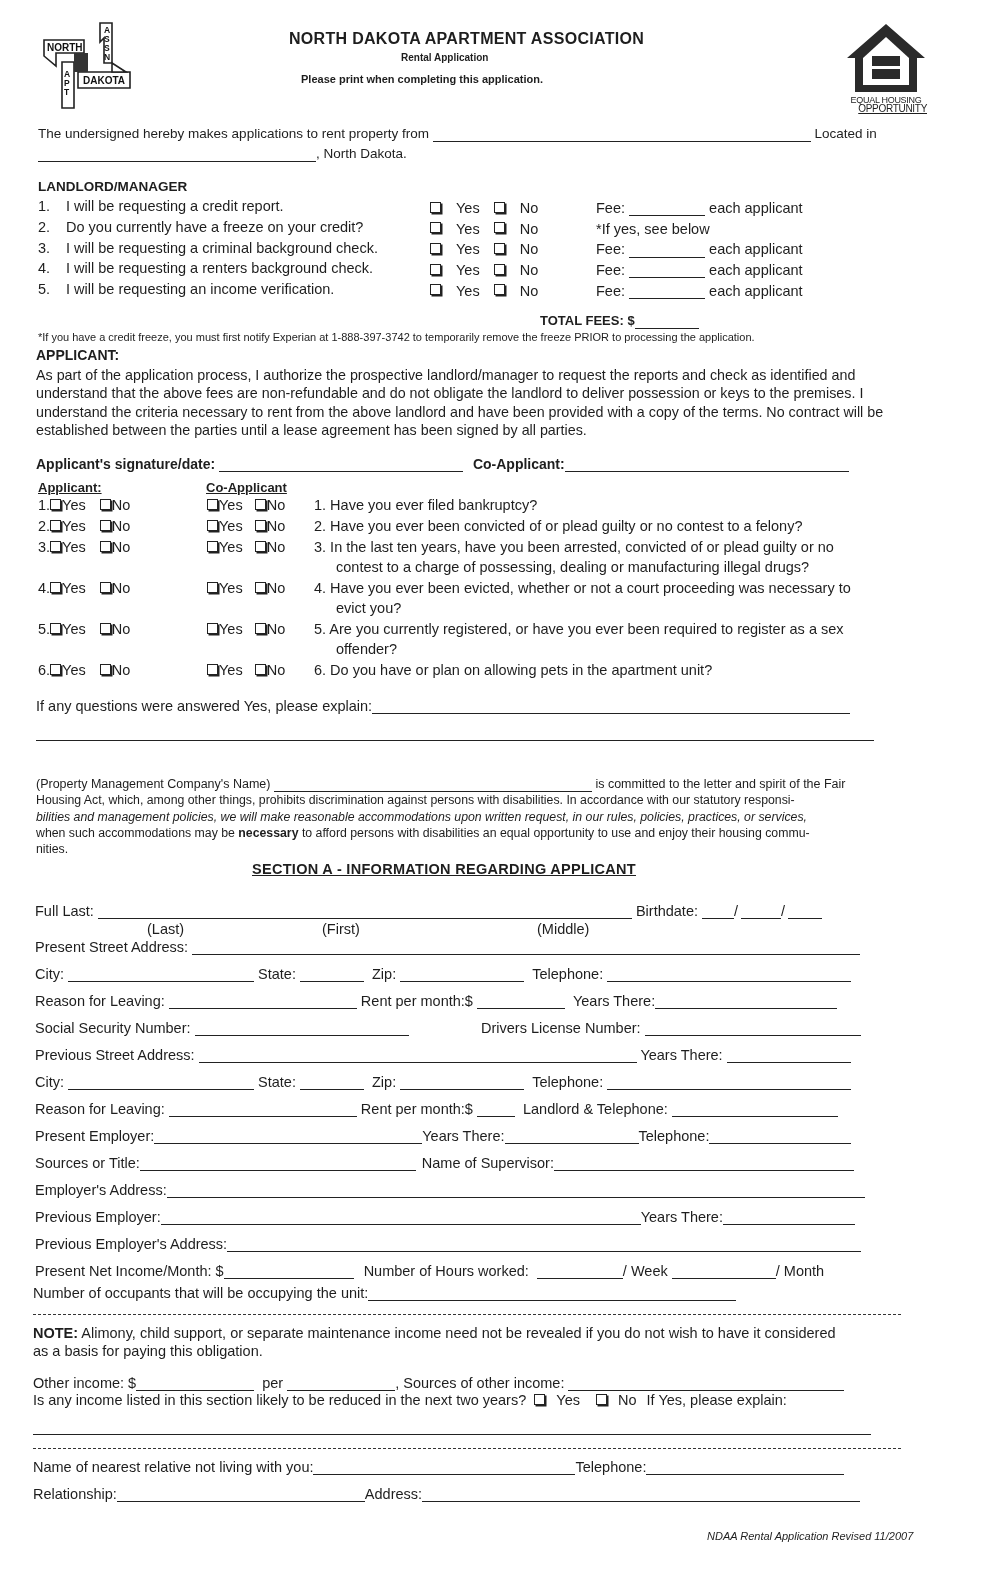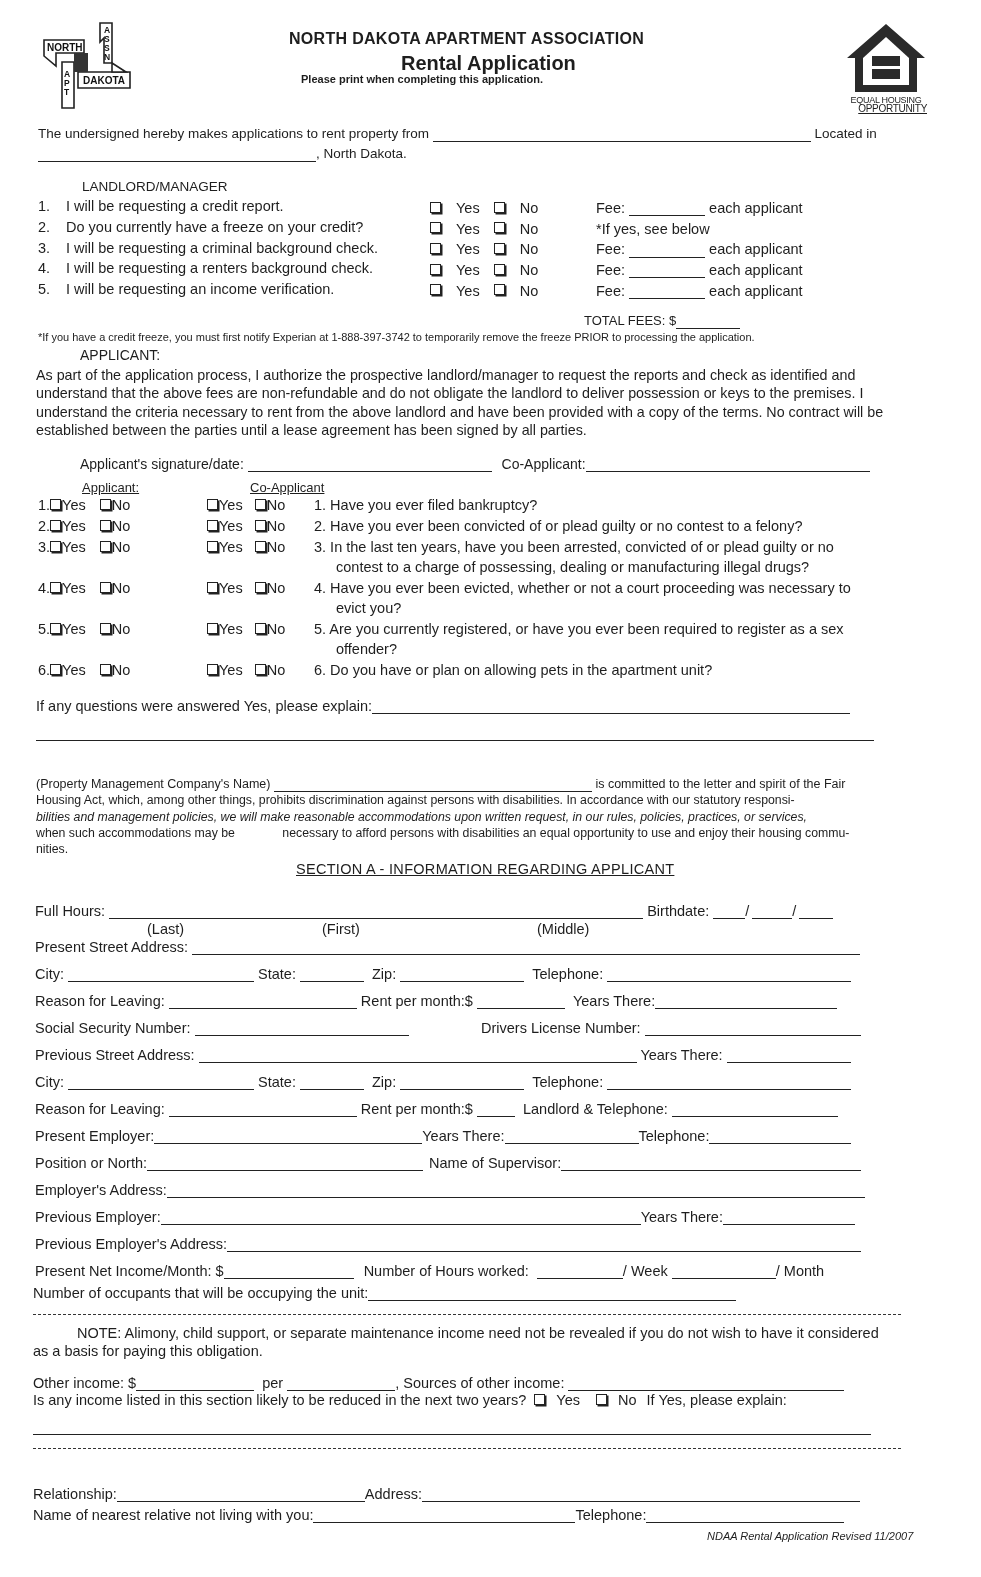--- a/index.html
+++ b/index.html
@@ -1,24 +1,24 @@
 <!DOCTYPE html>
 <html><head>
 <meta charset="utf-8">
 <style>
   html, body { margin:0; padding:0; background:#ffffff; }
   body { width:981px; height:1577px; position:relative; overflow:hidden;
          font-family:"Liberation Sans", sans-serif; color:#1e1e1e; }
   .abs { position:absolute; white-space:nowrap; }
   .t14 { font-size:14.5px; }
   .t13 { font-size:13.5px; }
-  .bold { font-weight:normal;margin-left:44px; }
+  .bold { font-weight:bold; }
   .box { display:inline-block; width:9px; height:9px; border:1.4px solid #222; box-shadow:1.5px 1.5px 0 #222; vertical-align:middle; margin-right:3px; position:relative; top:-2px; background:#fff; }
   .hdr-title { font-weight:bold; font-size:16px; letter-spacing:0.3px; }
-  .hdr-sub { font-weight:bold; font-size:20px; }
+  .hdr-sub { font-weight:bold; font-size:10px; }
   .underlined { text-decoration:underline; }
   .dash { border-top:1.4px dashed #333; position:absolute; left:33px; width:868px; height:0; }
   .para { position:absolute; font-size:14.5px; line-height:18.3px; white-space:normal; }
   input.field { border:none; border-bottom:1.3px solid #222; background:transparent; height:14px; padding:0; margin:0; font:inherit; vertical-align:baseline; outline:none; }
 </style>
 </head>
 <body>
 
 <svg class="abs" style="left:40px;top:20px;" width="96" height="92" viewBox="0 0 96 92">
   <g fill="#fff" stroke="#222" stroke-width="1.6">
@@ -154,21 +154,21 @@
 <div class="abs" style="left:36px;top:793px;font-size:12.3px;">Housing Act, which, among other things, prohibits discrimination against persons with disabilities.  In accordance with our statutory responsi-</div>
 <div class="abs" style="left:36px;top:810px;font-size:12.3px;font-style:italic;">bilities and management policies, we will make reasonable accommodations upon written request, in our rules, policies, practices, or services,</div>
 <div class="abs" style="left:36px;top:826px;font-size:12.3px;">
   <span>when such accommodations may be </span><span class="bold">necessary</span><span> to afford persons with disabilities an equal opportunity to use and enjoy their housing commu-</span>
 </div>
 <div class="abs" style="left:36px;top:842px;font-size:12.3px;">nities.</div>
 
 <div class="abs bold underlined" style="left:252px;top:861px;font-size:14.5px;letter-spacing:0.3px;">SECTION A - INFORMATION REGARDING APPLICANT</div>
 
 <div class="abs t14" style="left:35px;top:903px;">
-  <span>Full Hours:</span>
+  <span>Full Last:</span>
   <input class="field" style="width: 534px;">
   <span>Birthdate:</span>
   <input class="field" style="width: 32px;">/<input class="field" style="width: 40px; margin-left: 3px;">/<input class="field" style="width: 34px; margin-left: 3px;">
 </div>
 <div class="abs t14" style="left:147px;top:921px;">(Last)</div>
 <div class="abs t14" style="left:322px;top:921px;">(First)</div>
 <div class="abs t14" style="left:537px;top:921px;">(Middle)</div>
 
 <div class="abs t14" style="left:35px;top:939px;">
   <span>Present Street Address:</span>
@@ -228,21 +228,21 @@
   <input class="field" style="width: 38px;">
   <span style="margin-left:4px;">Landlord &amp; Telephone:</span>
   <input class="field" style="width: 166px;">
 </div>
 
 <div class="abs t14" style="left:35px;top:1128px;">
   <span>Present Employer:</span><input class="field" style="width: 268px;"><span>Years There:</span><input class="field" style="width: 134px;"><span>Telephone:</span><input class="field" style="width: 142px;">
 </div>
 
 <div class="abs t14" style="left:35px;top:1155px;">
-  <span>Position or North:</span><input class="field" style="width: 276px;">
+  <span>Sources or Title:</span><input class="field" style="width: 276px;">
   <span style="margin-left:2px;">Name of Supervisor:</span><input class="field" style="width: 300px;">
 </div>
 
 <div class="abs t14" style="left:35px;top:1182px;">
   <span>Employer's Address:</span><input class="field" style="width: 698px;">
 </div>
 
 <div class="abs t14" style="left:35px;top:1209px;">
   <span>Previous Employer:</span><input class="field" style="width: 480px;"><span>Years There:</span><input class="field" style="width: 132px;">
 </div>
@@ -279,20 +279,20 @@
 <div class="abs t14" style="left:33px;top:1392px;">
   <span>Is any income listed in this section likely to be reduced in the next two years?</span>
   <span class="box" style="margin-left:4px;"></span><span style="margin-left:8px;">Yes</span>
   <span class="box" style="margin-left:12px;"></span><span style="margin-left:8px;">No</span>
   <span style="margin-left:6px;">If Yes, please explain:</span>
 </div>
 <input class="field abs" style="left: 33px; top: 1420px; width: 838px;">
 
 <div class="dash" style="top:1448px;"></div>
 
-<div class="abs t14" style="left:33px;top:1459px;margin-top:48px;">
+<div class="abs t14" style="left:33px;top:1459px;">
   <span>Name of nearest relative not living with you:</span><input class="field" style="width: 262px;"><span>Telephone:</span><input class="field" style="width: 198px;">
 </div>
 <div class="abs t14" style="left:33px;top:1486px;">
   <span>Relationship:</span><input class="field" style="width: 248px;"><span>Address:</span><input class="field" style="width: 438px;">
 </div>
 
 <div class="abs" style="left:707px;top:1530px;font-size:11px;font-style:italic;">NDAA Rental Application Revised 11/2007</div>
 
 </body></html>

